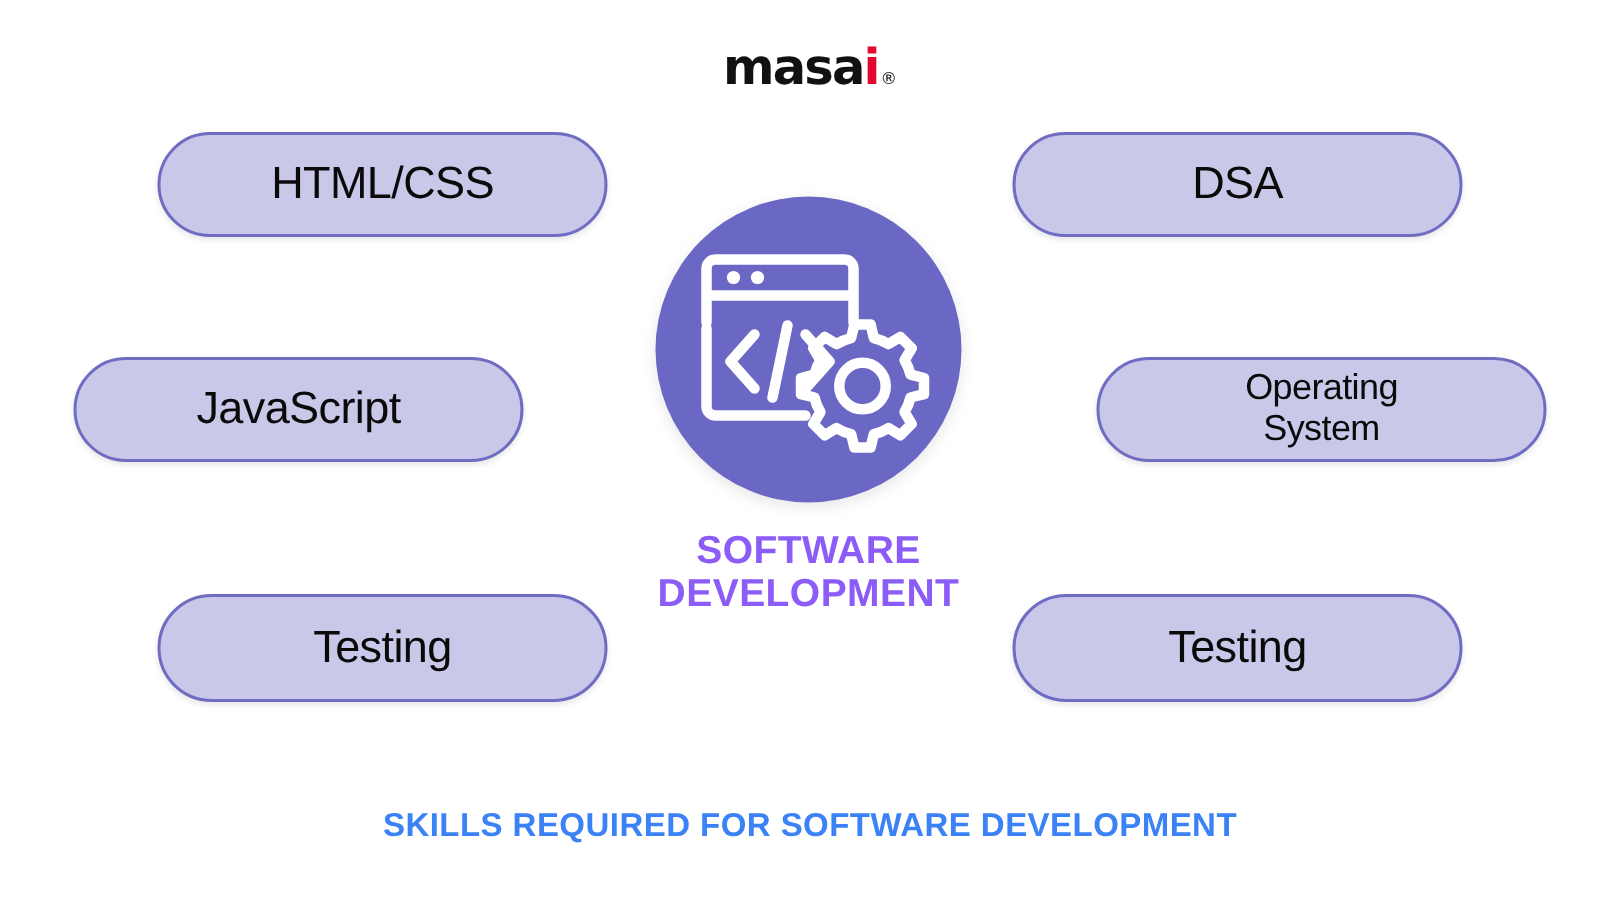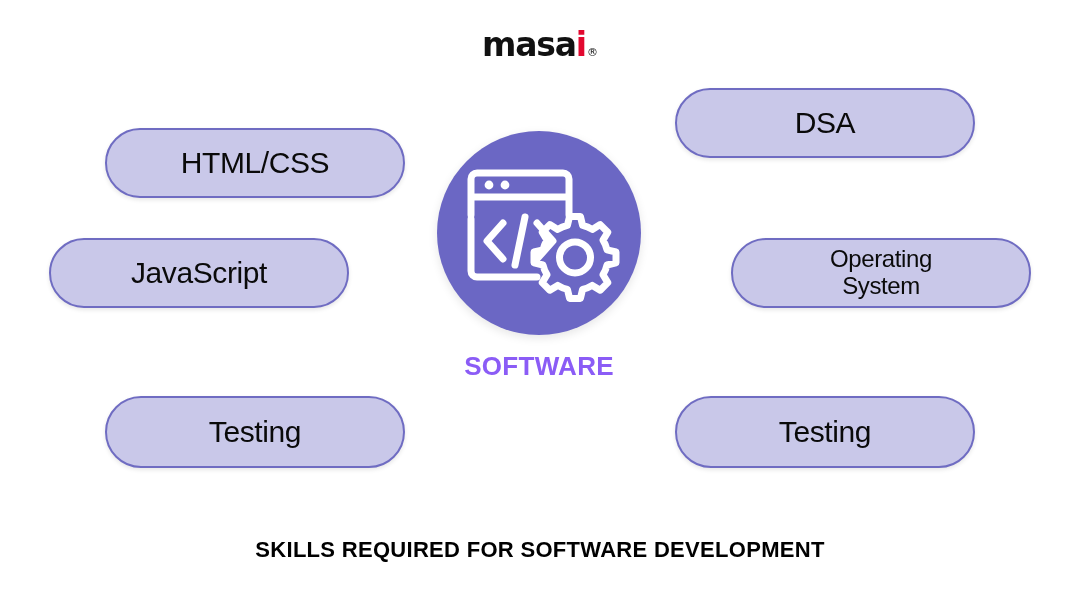--- a/index.html
+++ b/index.html
@@ -72,21 +72,21 @@
     font-family: "Liberation Sans", sans-serif;
     font-weight: 400;
     box-shadow: 0 2px 4px rgba(0,0,0,0.10);
   }
   .pill-label {
     display: block;
     line-height: 1.12;
     letter-spacing: -0.4px;
   }
 
-  .pill-html    { left: 105px; top: 88px;  width: 300px; height: 70px; font-size: 30px; margin-top: 40px; }
+  .pill-html    { left: 105px; top: 88px;  width: 300px; height: 70px; font-size: 30px; }
   .pill-js      { left: 49px;  top: 238px; width: 300px; height: 70px; font-size: 30px; align-items: center; }
   .pill-python  { left: 105px; top: 396px; width: 300px; height: 72px; font-size: 30px; }
   .pill-dsa     { left: 675px; top: 88px;  width: 300px; height: 70px; font-size: 30px; }
   .pill-os      { left: 731px; top: 238px; width: 300px; height: 70px; font-size: 24px; }
   .pill-testing { left: 675px; top: 396px; width: 300px; height: 72px; font-size: 30px; }
 
   
   .center-circle {
     position: absolute;
     left: 437px;
@@ -120,21 +120,21 @@
     letter-spacing: 0.3px;
   }
 
   
   .footer-title {
     position: absolute;
     left: 0;
     top: 537px;
     width: 1080px;
     text-align: center;
-    color: #000000;
+    color: #3b82f6;
     font-family: "Liberation Sans", sans-serif;
     font-weight: bold;
     font-size: 22px;
     letter-spacing: 0.3px;
   }
 </style>
 </head>
 <body>
 
 <div id="canvas">
@@ -190,17 +190,18 @@
 
       <g transform="translate(116,93)">
         <path d="M -5.4 -39.6 L 5.4 -39.6 L 7.6 -30.6 A 31 31 0 0 1 17.3 -26.6 L 25.2 -31.4 L 32.8 -23.8 L 28.0 -15.9 A 31 31 0 0 1 32.0 -6.2 L 41.0 -4.0 L 41.0 6.8 L 32.0 9.0 A 31 31 0 0 1 28.0 18.7 L 32.8 26.6 L 25.2 34.2 L 17.3 29.4 A 31 31 0 0 1 7.6 33.4 L 5.4 42.4 L -5.4 42.4 L -7.6 33.4 A 31 31 0 0 1 -17.3 29.4 L -25.2 34.2 L -32.8 26.6 L -28.0 18.7 A 31 31 0 0 1 -32.0 9.0 L -41.0 6.8 L -41.0 -4.0 L -32.0 -6.2 A 31 31 0 0 1 -28.0 -15.9 L -32.8 -23.8 L -25.2 -31.4 L -17.3 -26.6 A 31 31 0 0 1 -7.6 -30.6 Z" fill="none" stroke="#ffffff" stroke-width="7" stroke-linejoin="round"></path>
         <circle cx="0" cy="1.4" r="15.5" fill="none" stroke="#ffffff" stroke-width="7"></circle>
       </g>
     </svg>
   </div>
 
   <div class="center-caption">
     <div>SOFTWARE</div>
+    <div>DEVELOPMENT</div>
   </div>
 
   <div class="footer-title">SKILLS REQUIRED FOR SOFTWARE DEVELOPMENT</div>
 
 </div>
 
 </body></html>

